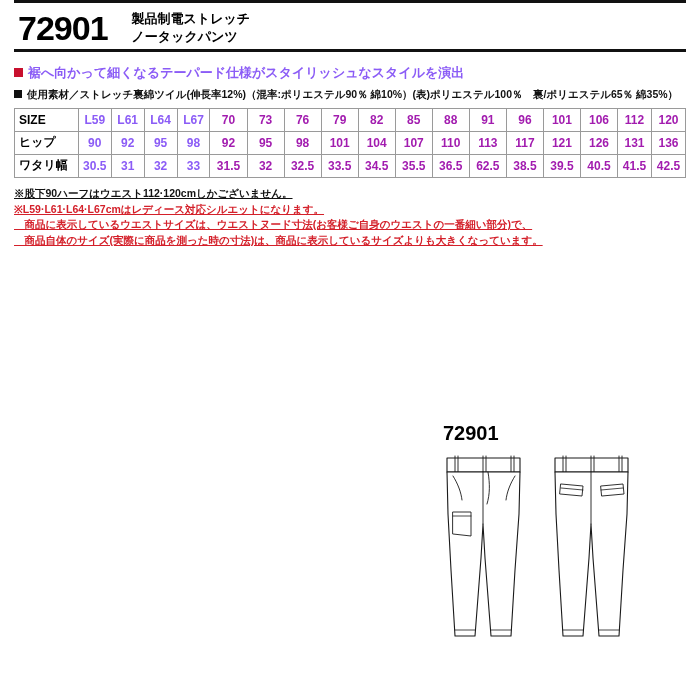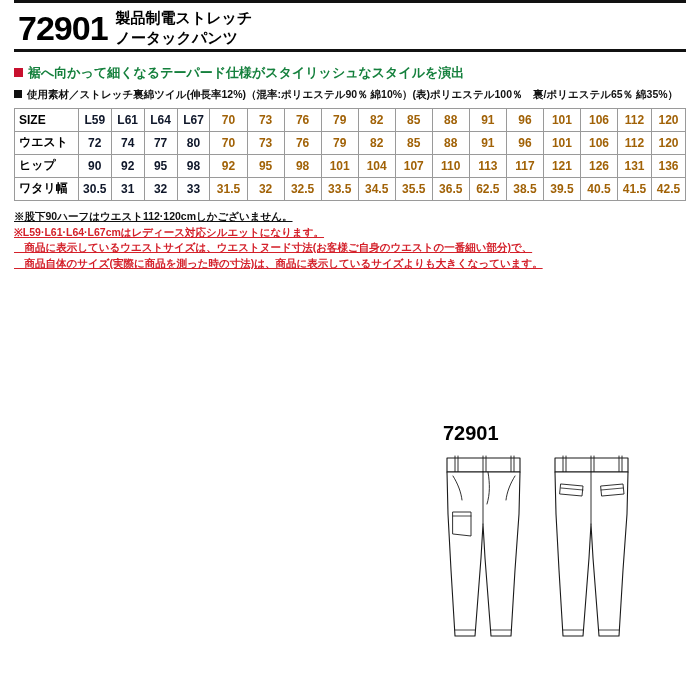--- a/index.html
+++ b/index.html
@@ -35,36 +35,36 @@
   }
   .product-number {
     font-size: 34px;
     font-weight: bold;
     letter-spacing: -1px;
     line-height: 1;
     padding-left: 4px;
     font-family: "Liberation Sans", sans-serif;
   }
   .product-name {
-    margin-left: 8px;
-    font-size: 15px;
+    margin-left: 24px;
+    font-size: 13px;
     font-weight: bold;
     line-height: 1.35;
   }
 
   
   .feature-block {
     margin: 12px 14px 0 14px;
   }
   .feature-line {
     display: flex;
     align-items: flex-start;
     font-size: 13px;
     font-weight: bold;
-    color: #15803d;
+    color: #8b5cf6;
     line-height: 1.4;
     margin-bottom: 5px;
   }
   .feature-line .sq {
     display: inline-block;
     width: 9px;
     height: 9px;
     background: #c8102e;
     margin-right: 5px;
     margin-top: 4px;
@@ -109,24 +109,24 @@
     font-weight: bold;
   }
   .col-label {
     width: 62px;
     text-align: left !important;
     padding-left: 4px !important;
     font-weight: bold;
     font-size: 12px;
   }
   .ladies {
-    color: #0f172a;
+    color: #8b5cf6;
   }
   .cell-normal {
-    color: #a16207;
+    color: #a21caf;
     margin-top: 8px;
   }
   .label-spaced {
     letter-spacing: 6px;
   }
 
   
   .notes {
     margin: 8px 14px 0 14px;
   }
@@ -225,40 +225,20 @@
           <td class="cell-normal">85</td>
           <td class="cell-normal">88</td>
           <td class="cell-normal">91</td>
           <td class="cell-normal">96</td>
           <td class="cell-normal">101</td>
           <td class="cell-normal">106</td>
           <td class="cell-normal">112</td>
           <td class="cell-normal">120</td>
         </tr>
 
-        <tr>
-          <td class="col-label">ウエスト</td>
-          <td class="ladies">72</td>
-          <td class="ladies">74</td>
-          <td class="ladies">77</td>
-          <td class="ladies">80</td>
-          <td class="cell-normal">70</td>
-          <td class="cell-normal">73</td>
-          <td class="cell-normal">76</td>
-          <td class="cell-normal">79</td>
-          <td class="cell-normal">82</td>
-          <td class="cell-normal">85</td>
-          <td class="cell-normal">88</td>
-          <td class="cell-normal">91</td>
-          <td class="cell-normal">96</td>
-          <td class="cell-normal">101</td>
-          <td class="cell-normal">106</td>
-          <td class="cell-normal">112</td>
-          <td class="cell-normal">120</td>
-        </tr>
 
         <tr>
           <td class="col-label">ヒップ</td>
           <td class="ladies">90</td>
           <td class="ladies">92</td>
           <td class="ladies">95</td>
           <td class="ladies">98</td>
           <td class="cell-normal">92</td>
           <td class="cell-normal">95</td>
           <td class="cell-normal">98</td>

